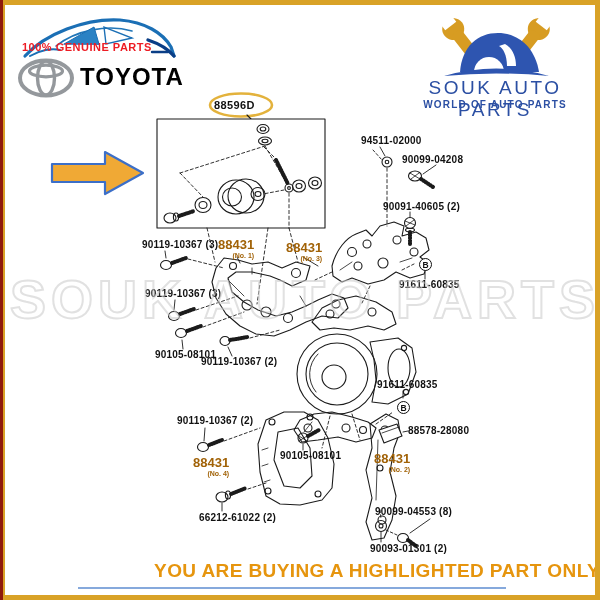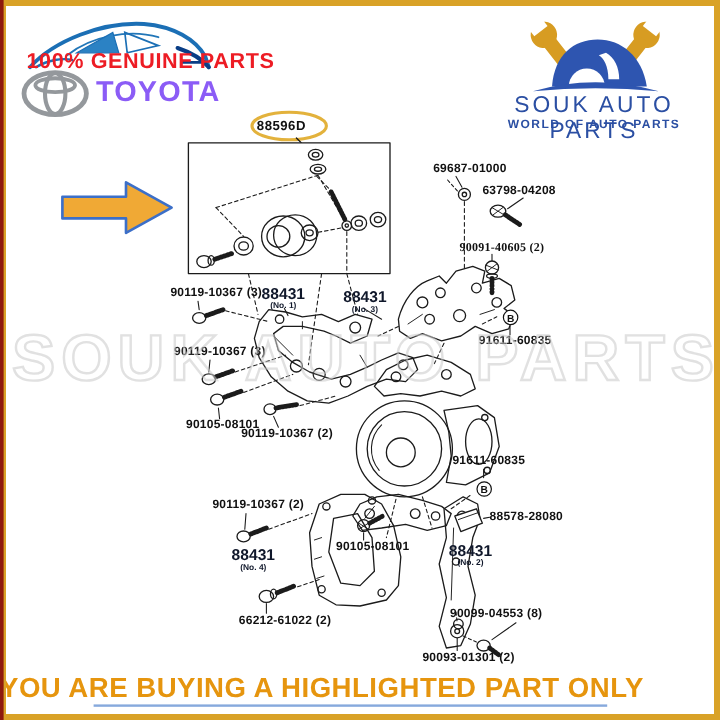--- a/index.html
+++ b/index.html
@@ -2,38 +2,38 @@
 <html><head>
 <meta charset="utf-8">
 <style>
   html,body{margin:0;padding:0;}
   body{width:600px;height:600px;position:relative;background:#fff;
        font-family:"Liberation Sans",sans-serif;overflow:hidden;}
   .frame{position:absolute;inset:0;border:5px solid #D9A227;box-sizing:border-box;z-index:40;pointer-events:none;}
   .red-edge{position:absolute;left:0;top:0;bottom:0;width:3px;background:#8E1A0D;z-index:41;}
   .abs{position:absolute;}
   
-  .genuine{color:#ED1C24;font-weight:bold;font-size:18px;letter-spacing:.5px;}
-  .brand{color:#8b5cf6;font-weight:bold;font-size:24px;letter-spacing:1px;}
+  .genuine{color:#ED1C24;font-weight:bold;font-size:11px;letter-spacing:.5px;}
+  .brand{color:#000000;font-weight:bold;font-size:24px;letter-spacing:1px;}
   .store-name{color:#2B4FA3;font-size:19px;letter-spacing:2.5px;text-align:center;width:200px;}
   .store-tagline{color:#2B4FA3;font-size:10px;font-weight:bold;letter-spacing:1.2px;text-align:center;width:200px;}
   
   .watermark{left:10px;top:268px;width:580px;text-align:center;font-weight:bold;font-size:54px;
      letter-spacing:5px;color:rgba(225,225,225,.38);
      -webkit-text-stroke:2px rgba(200,200,200,.55);-webkit-text-fill-color:rgba(255,255,255,.08);
      z-index:20;pointer-events:none;white-space:nowrap;}
   
   .plabel{font-size:10px;font-weight:bold;color:#111;white-space:nowrap;z-index:15;letter-spacing:.2px;}
-  .plabel-big{font-size:13px;font-weight:bold;color:#0f172a;line-height:1;z-index:15;text-align:center;}
+  .plabel-big{font-size:13px;font-weight:bold;color:#a16207;line-height:1;z-index:15;text-align:right;}
   .plabel-sub{font-size:7px;font-weight:bold;line-height:1;margin-top:1px;}
   .hl-label{font-size:11px;font-weight:bold;color:#111;width:49px;text-align:center;z-index:16;letter-spacing:.4px;}
   .callout-b{width:13px;height:13px;border:1.3px solid #111;border-radius:50%;font-size:8.5px;font-weight:bold;
      color:#111;display:flex;align-items:center;justify-content:center;z-index:15;box-sizing:border-box;background:#fff;}
   
-  .footer{left:0;right:0;top:560px;text-align:left;color:#E6950E;font-weight:bold;font-size:23px;
+  .footer{left:0;right:0;top:560px;text-align:right;color:#E6950E;font-weight:bold;font-size:19px;
      letter-spacing:.4px;z-index:30;}
   .footer-line{left:78px;top:587px;width:428px;height:2px;background:#86A9DC;z-index:30;}
   svg{position:absolute;left:0;top:0;}
 </style>
 </head>
 <body>
 
 <div class="frame"></div>
 <div class="red-edge"></div>
 
@@ -270,23 +270,23 @@
       <ellipse cx="403" cy="538" rx="5.5" ry="4.5"></ellipse>
       <line x1="408" y1="540" x2="416" y2="546" stroke-width="4" stroke-dasharray="1.2 1.5"></line>
     </g>
   </g>
 </svg>
 
 <div class="abs watermark">SOUK AUTO PARTS</div>
 
 <div class="abs hl-label" style="left:210px;top:99px;">88596D</div>
 
-<div class="abs plabel" style="left:361px;top:135px;">69687-01000</div>
-<div class="abs plabel" style="left:402px;top:154px;">63798-04208</div>
-<div class="abs plabel" style="left:383px;top:201px;font-family:Liberation Serif, serif;">90091-40605 (2)</div>
+<div class="abs plabel" style="left:361px;top:135px;">94511-02000</div>
+<div class="abs plabel" style="left:402px;top:154px;">90099-04208</div>
+<div class="abs plabel" style="left:383px;top:201px;">90091-40605 (2)</div>
 <div class="abs plabel" style="left:142px;top:239px;">90119-10367 (3)</div>
 
 <div class="abs plabel-big" style="left:218px;top:238px;">
   <div>88431</div>
   <div class="plabel-sub">(No. 1)</div>
 </div>
 <div class="abs plabel-big" style="left:286px;top:241px;">
   <div>88431</div>
   <div class="plabel-sub">(No. 3)</div>
 </div>
@@ -306,19 +306,19 @@
 
 <div class="abs plabel" style="left:280px;top:450px;">90105-08101</div>
 
 <div class="abs plabel-big" style="left:374px;top:452px;">
   <div>88431</div>
   <div class="plabel-sub">(No. 2)</div>
 </div>
 
 <div class="abs plabel" style="left:199px;top:512px;">66212-61022 (2)</div>
 <div class="abs plabel" style="left:375px;top:506px;">90099-04553 (8)</div>
-<div class="abs plabel" style="left:352px;top:543px;">90093-01301 (2)</div>
+<div class="abs plabel" style="left:370px;top:543px;">90093-01301 (2)</div>
 
 <div class="abs callout-b" style="left:419px;top:258px;">B</div>
 <div class="abs callout-b" style="left:397px;top:401px;">B</div>
 
 <div class="abs footer">YOU ARE BUYING A HIGHLIGHTED PART ONLY</div>
 <div class="abs footer-line"></div>
 
 </body></html>

